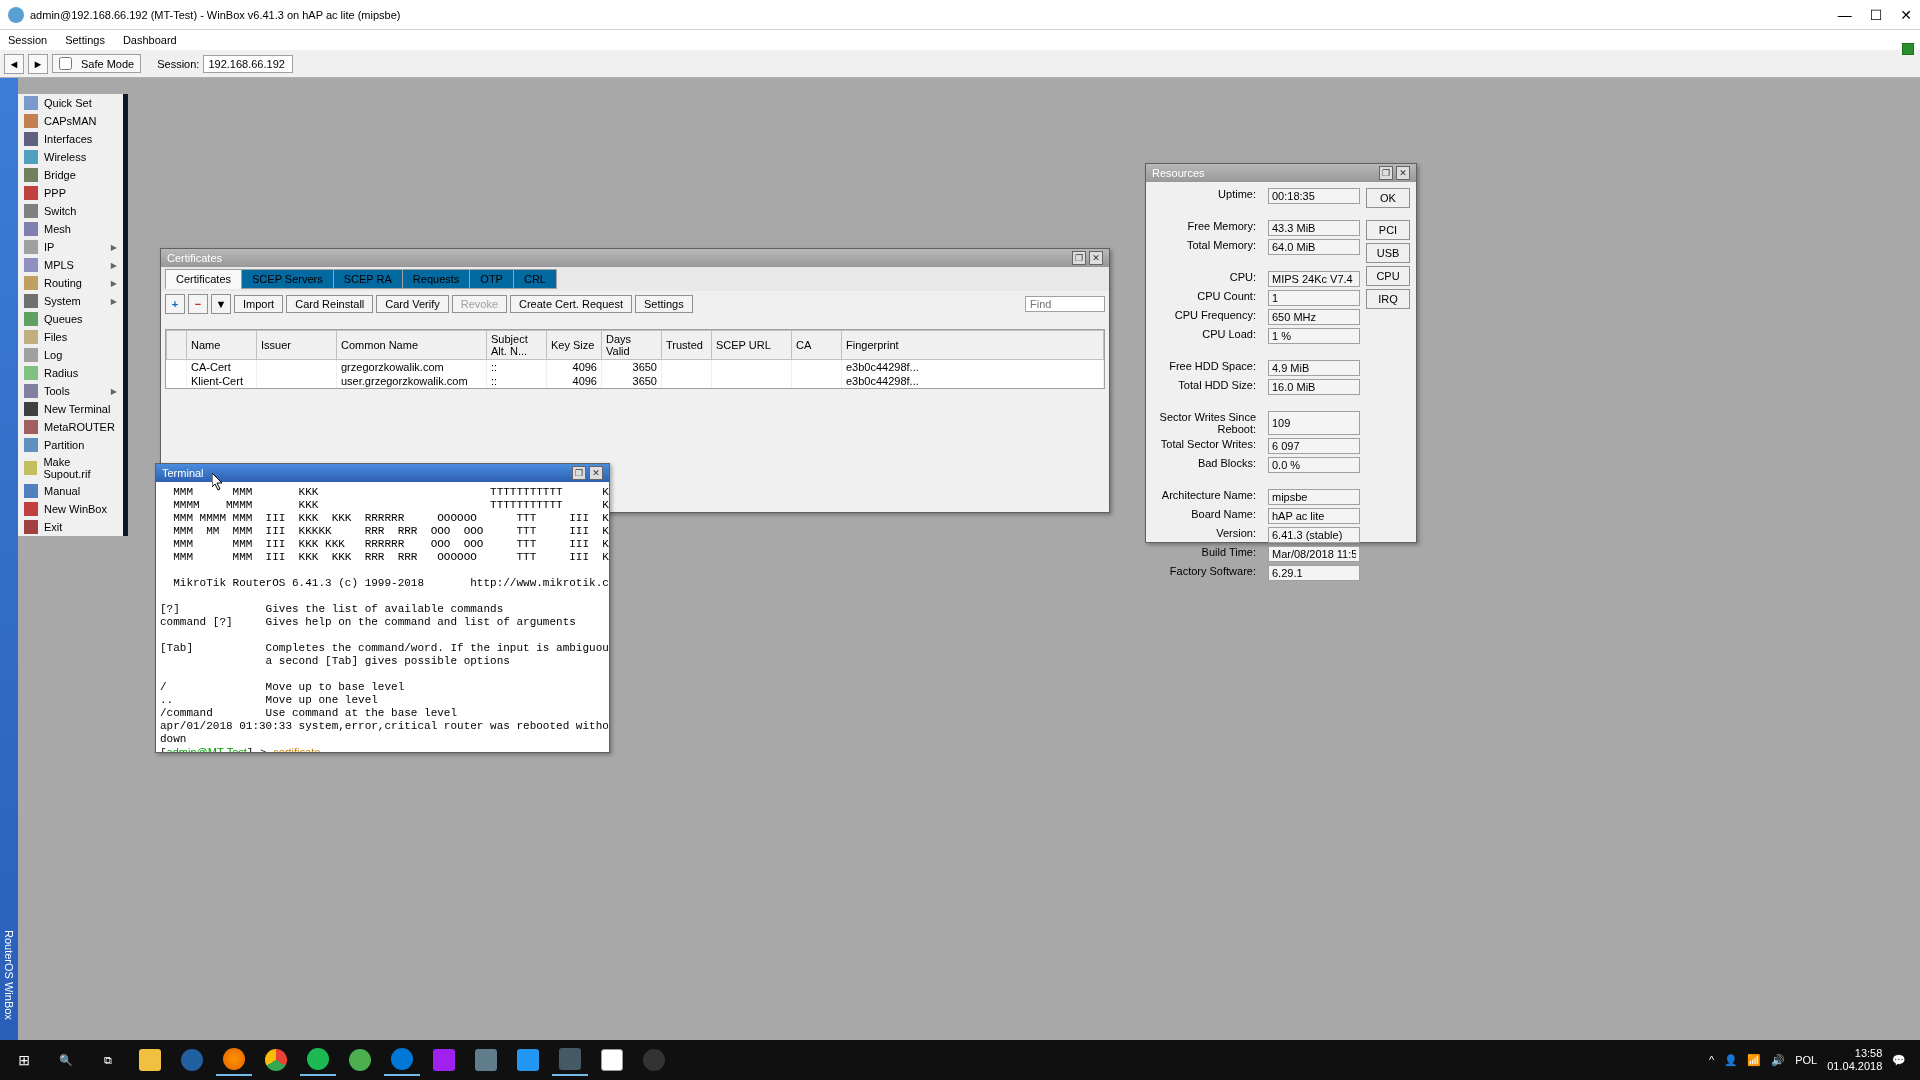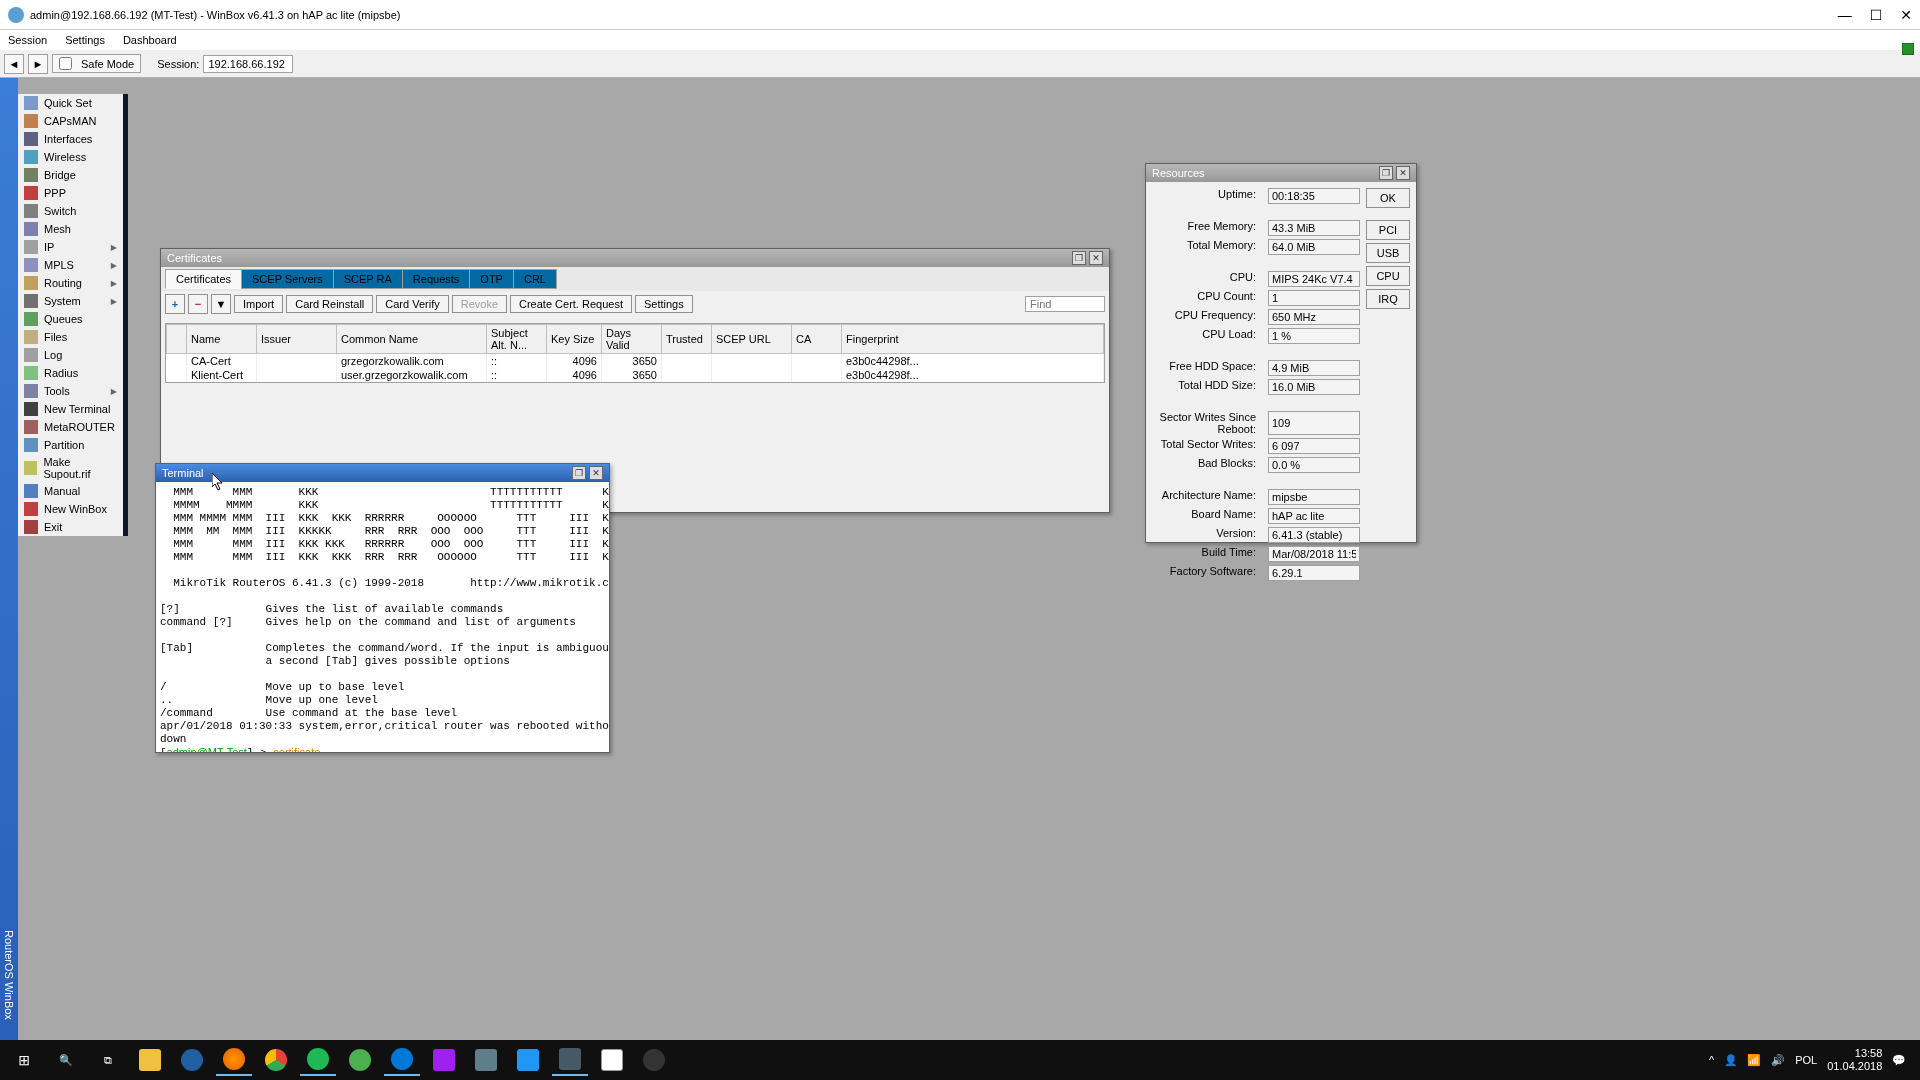--- a/index.html
+++ b/index.html
@@ -31,21 +31,21 @@
 
 .cert-win{left:160px;top:170px;width:950px;height:265px}
 .cert-tabs{display:flex;padding:2px 4px;gap:0;background:#e8e8e8}
 .cert-tabs .tab{padding:3px 10px;border:1px solid #a0a0a0;background:#0369a1;cursor:pointer;margin-right:-1px}
 .cert-tabs .tab.active{background:#f8f8f8;border-bottom-color:#f8f8f8}
 .cert-toolbar{display:flex;align-items:center;padding:3px 4px;gap:3px;background:#f0f0f0}
 .cert-toolbar .tbtn{border:1px solid #909090;background:#f4f4f4;padding:2px 8px;cursor:pointer}
 .cert-toolbar .ibtn{width:20px;height:20px;border:1px solid #909090;background:#f4f4f4;display:flex;align-items:center;justify-content:center;cursor:pointer}
 .cert-toolbar .disabled{color:#a0a0a0}
 .cert-toolbar .find{margin-left:auto;border:1px solid #a0a0a0;padding:1px 4px;width:80px;color:#aaa;}
-.cert-table{background:#fff;border:1px solid #a0a0a0;margin:6px 4px}
+.cert-table{background:#fff;border:1px solid #a0a0a0;margin:12px 4px}
 .cert-table table{width:100%;border-collapse:collapse}
 .cert-table th{background:#f0f0f0;border:1px solid #c0c0c0;padding:2px 4px;text-align:left;font-weight:normal}
 .cert-table td{padding:1px 4px;border-right:1px solid #eee}
 
 .term-win{left:155px;top:385px;width:455px;height:290px}
 .term-body{background:#fff;padding:4px;font-family:'Courier New',monospace;font-size:11px;line-height:13px;height:calc(100% - 18px);overflow:hidden;position:relative;white-space:pre}
 .term-body .admin{color:#00a000}
 .term-body .cert{color:#d08000}
 .cursor-ptr{position:absolute;left:212px;top:395px;width:12px;height:18px;z-index:50;pointer-events:none}
 

